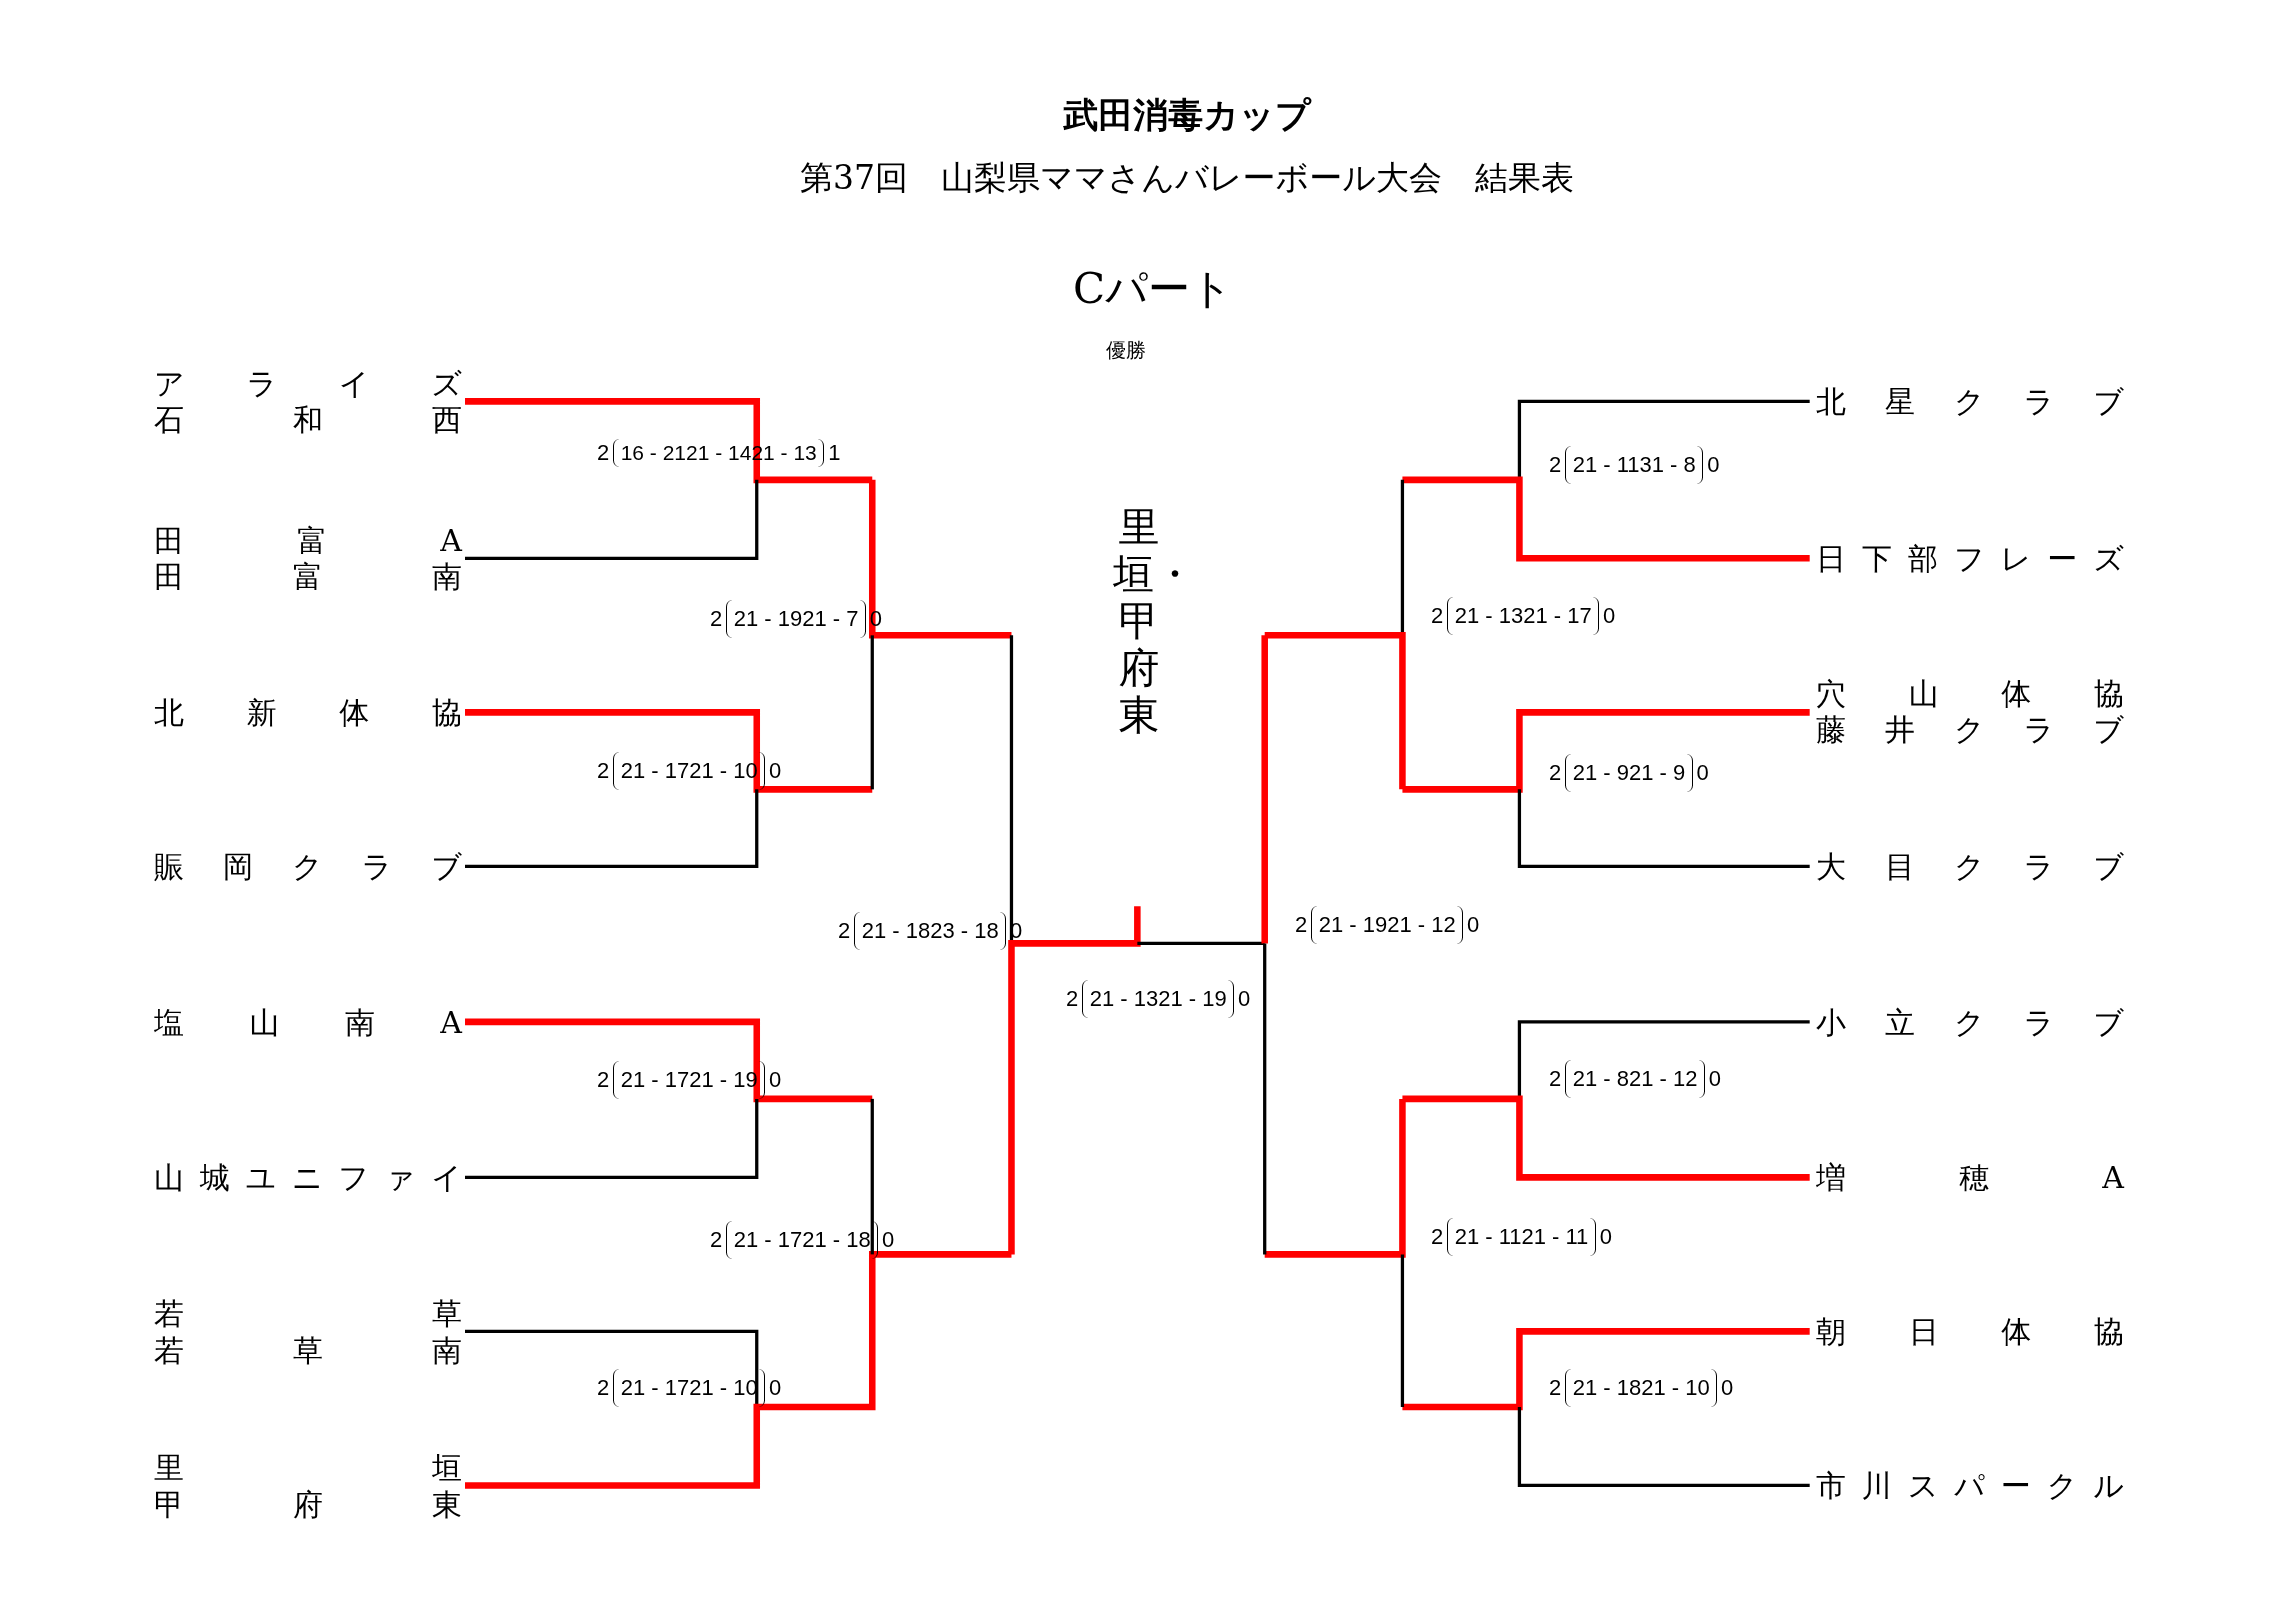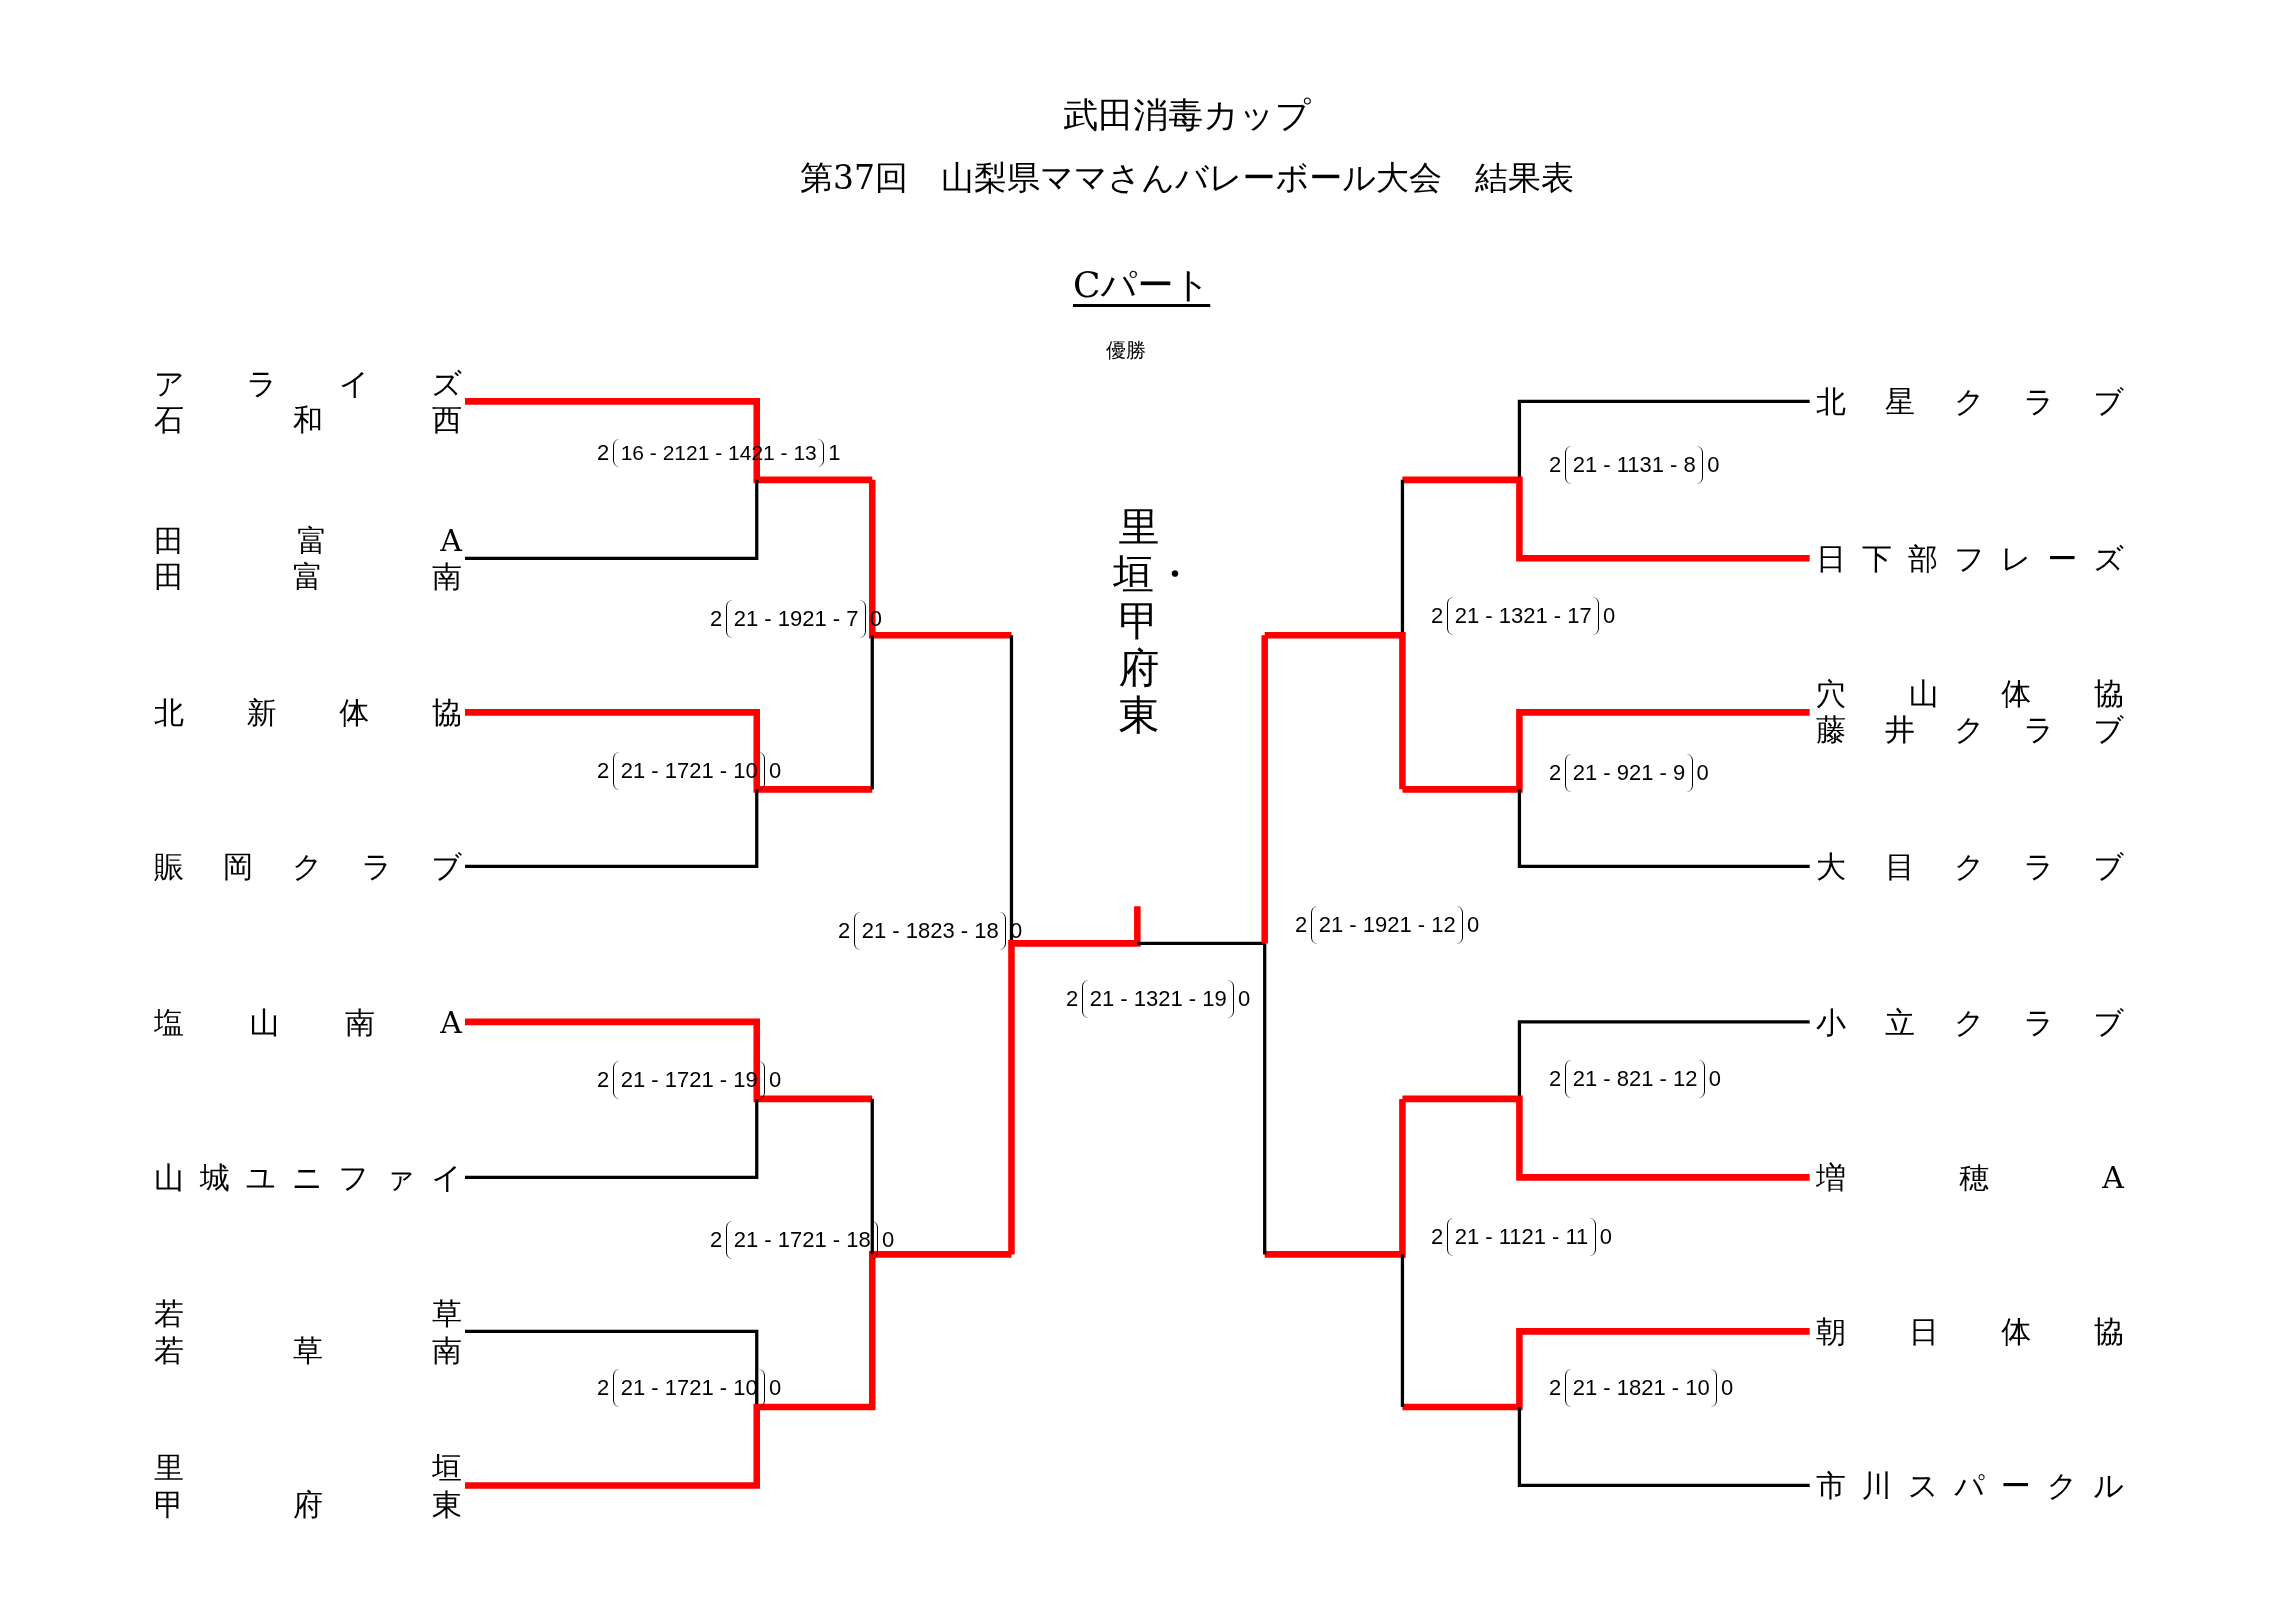--- a/index.html
+++ b/index.html
@@ -1,20 +1,20 @@
 <!DOCTYPE html>
 <html style="font-size:10.5px"><head>
 <meta charset="utf-8">
 <style>
 html,body{margin:0;padding:0;background:#fff;}
 body{width:2295px;height:1623px;position:relative;overflow:hidden;font-family:"DejaVu Serif",serif;color:#000;}
 .t{position:absolute;white-space:nowrap;}
-#title1{left:0;width:2295px;top:92px;text-align:center;font-size:35px;padding-left:79px;box-sizing:border-box;}
+#title1{left:0;width:2295px;top:92px;text-align:center;font-size:35px;padding-left:79px;box-sizing:border-box;font-weight:bold;}
 #title2{left:0;width:2295px;top:156px;text-align:center;font-size:33px;padding-left:79px;box-sizing:border-box;}
-#part{left:1073px;top:261px;font-size:36px;text-decoration:underline;text-underline-offset:6.5px;}
+#part{left:1073px;top:261px;font-size:42px;text-underline-offset:6.5px;}
 #champ-label{left:1106px;top:337px;font-size:20px;}
 #champ{left:1113px;top:504px;font-size:41px;width:52px;text-align:center;line-height:47px;white-space:normal;}
 .team{position:absolute;font-size:30px;width:308px;display:flex;justify-content:space-between;line-height:37px;}
 .tl{left:154px;}
 .tr{left:1816px;}
 svg{position:absolute;left:0;top:0;}
 .score{position:absolute;font-family:"Liberation Sans",sans-serif;font-size:22px;display:flex;align-items:center;}
 .score .sets{border-left:1.3px solid #000;border-right:1.3px solid #000;border-radius:6.5px;padding:1.3px 6.5px;margin:0 3.9px;display:flex;flex-direction:row;align-items:center;line-height:35px;}
 .score.three .sets{line-height:25px;font-size:21px;}
 </style>

